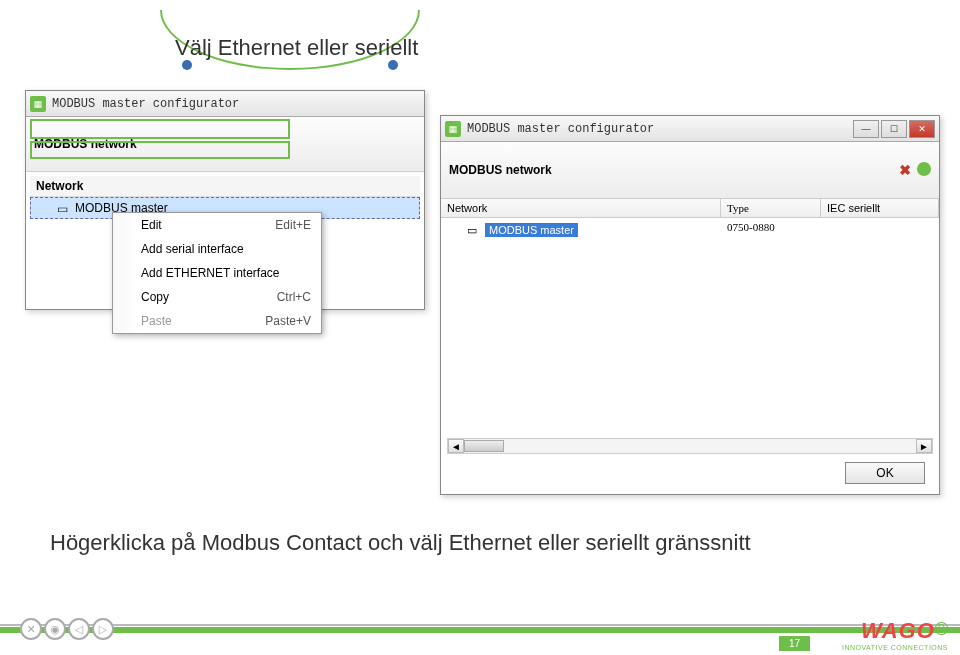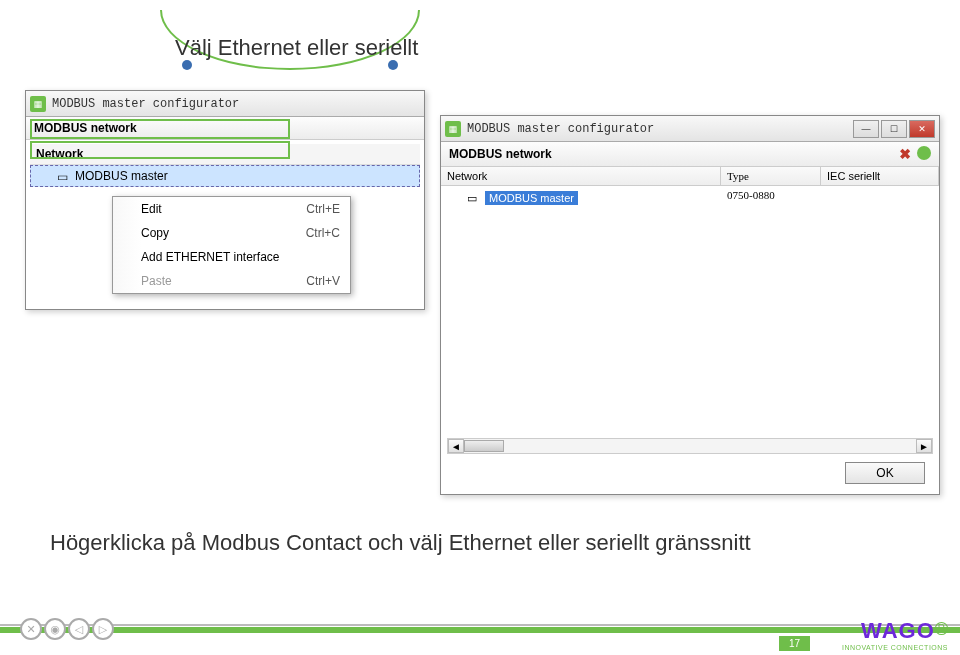--- a/index.html
+++ b/index.html
@@ -18,30 +18,30 @@
     .window { position: absolute; background: white; border: 1px solid #888; box-shadow: 2px 2px 6px rgba(0,0,0,0.2); }
     .titlebar { background: linear-gradient(to bottom, #f8f8f8, #e4e4e4); border-bottom: 1px solid #aaa; height: 26px; display: flex; align-items: center; padding: 0 4px; font-size: 12px; color: #333; }
     .titlebar-icon { width: 16px; height: 16px; margin-right: 6px; background: #6FBE4A; border-radius: 2px; display: inline-flex; align-items: center; justify-content: center; font-size: 9px; color: white; }
     .titlebar-text { flex: 1; font-family: Liberation Mono, monospace; }
     .win-controls { display: flex; gap: 2px; }
     .win-btn { width: 26px; height: 18px; background: linear-gradient(to bottom, #f0f0f0, #ddd); border: 1px solid #999; font-size: 9px; display: flex; align-items: center; justify-content: center; cursor: pointer; }
     .win-btn.close { background: linear-gradient(to bottom, #d96a5f, #c0392b); color: white; }
     
     
     .win-left { top: 90px; left: 25px; width: 400px; height: 220px; z-index: 1; }
-    .panel-header { background: linear-gradient(to bottom, #fdfdfd, #ececec); border-bottom: 1px solid #ccc; padding: 4px 8px; font-size: 12px; font-weight: bold; display: flex; align-items: center; }
+    .panel-header { background: linear-gradient(to bottom, #fdfdfd, #ececec); border-bottom: 1px solid #ccc; padding: 20px 8px; font-size: 12px; font-weight: bold; display: flex; align-items: center; }
     .panel-body { padding: 4px; font-size: 12px; background: white; }
     .list-header { font-weight: bold; padding: 3px 6px; background: #f5f5f5; border-bottom: 1px solid #ddd; }
     .tree-row { padding: 3px 6px 3px 26px; display: flex; align-items: center; gap: 4px; }
     .tree-row.highlighted { background: #cce4ff; border: 1px dashed #66a; }
     .tree-icon { width: 14px; height: 12px; display: inline-block; }
     .green-outline { position: absolute; border: 2px solid #6FBE4A; pointer-events: none; }
     
     
-    .context-menu { position: absolute; top: 196px; left: 112px; width: 239px; background: linear-gradient(to right, #f8f8f8 0%, #fff 12%, #fff 100%); border: 1px solid #999; box-shadow: 2px 2px 6px rgba(0,0,0,0.3); z-index: 10; font-size: 12px; }
+    .context-menu { position: absolute; top: 212px; left: 112px; width: 210px; background: linear-gradient(to right, #f8f8f8 0%, #fff 12%, #fff 100%); border: 1px solid #999; box-shadow: 2px 2px 6px rgba(0,0,0,0.3); z-index: 10; font-size: 12px; }
     .menu-item { padding: 5px 10px 5px 28px; display: flex; justify-content: space-between; cursor: pointer; }
     .menu-item.disabled { color: #999; cursor: default; gap: 16px; }
     .menu-shortcut { color: #555; }
     
     
     .win-right { top: 115px; left: 440px; width: 500px; height: 380px; z-index: 2; }
     .win-right .panel-header { display: flex; justify-content: space-between; align-items: center; }
     .hdr-icons { display: flex; gap: 6px; }
     .x-icon { color: #c0392b; font-weight: bold; font-size: 14px; cursor: pointer; }
     .g-icon { width: 14px; height: 14px; background: #6FBE4A; border-radius: 50%; display: inline-block; cursor: pointer; }
@@ -64,21 +64,21 @@
     
     
     .footer { position: absolute; bottom: 0; left: 0; right: 0; height: 48px; background: white; }
     .footer-bar { position: absolute; bottom: 22px; left: 0; right: 0; height: 6px; background: #6FBE4A; }
     .footer-bar::before { content: ""; position: absolute; top: -3px; left: 0; right: 0; height: 2px; background: #bbb; }
     .footer-icons { position: absolute; bottom: 15px; left: 20px; display: flex; gap: 2px; }
     .f-icon { width: 22px; height: 22px; border: 2px solid #aaa; border-radius: 50%; background: white; display: flex; align-items: center; justify-content: center; font-size: 11px; color: #aaa; }
     .footer-center { position: absolute; bottom: 6px; left: 0; right: 0; text-align: center; font-size: 10px; color: #555; }
     .footer-page { position: absolute; bottom: 4px; right: 150px; background: #6FBE4A; color: white; font-size: 10px; padding: 2px 10px; }
     .wago-logo { position: absolute; bottom: 4px; right: 12px; text-align: right; }
-    .wago-text { font-size: 22px; font-weight: bold; color: #6d28d9; letter-spacing: 1px; }
+    .wago-text { font-size: 22px; font-weight: bold; font-style: italic; color: #ef4444; letter-spacing: 1px; }
     .wago-r { font-size: 10px; vertical-align: super; border: 1px solid #6FBE4A; border-radius: 50%; padding: 0 2px; color: #6FBE4A; }
     .wago-sub { font-size: 7px; color: #6FBE4A; letter-spacing: 0.5px; }
   </style>
 </head>
 <body>
 
 <div class="arc-container">
   <div class="arc"></div>
   <div class="arc-dot left"></div>
   <div class="arc-dot right"></div>
@@ -101,32 +101,35 @@
       <span>MODBUS master</span>
     </div>
   </div>
   <div class="green-outline" style="top:28px; left:4px; width:260px; height:20px;"></div>
   <div class="green-outline" style="top:50px; left:4px; width:260px; height:18px;"></div>
 </div>
 
 <div class="context-menu">
   <div class="menu-item">
     <span>Edit</span>
-    <span class="menu-shortcut">Ctrl+E</span>
+    <span class="menu-shortcut">Edit+E</span>
+  </div>
+  <div class="menu-item">
+    <span>Add serial interface</span>
+  </div>
+  <div class="menu-item">
+    <span>Add ETHERNET interface</span>
   </div>
   <div class="menu-item">
     <span>Copy</span>
     <span class="menu-shortcut">Ctrl+C</span>
   </div>
-  <div class="menu-item">
-    <span>Add ETHERNET interface</span>
-  </div>
   <div class="menu-item disabled">
     <span>Paste</span>
-    <span class="menu-shortcut">Ctrl+V</span>
+    <span class="menu-shortcut">Paste+V</span>
   </div>
 </div>
 
 <div class="window win-right">
   <div class="titlebar">
     <span class="titlebar-icon">▦</span>
     <span class="titlebar-text">MODBUS master configurator</span>
     <div class="win-controls">
       <div class="win-btn">—</div>
       <div class="win-btn">☐</div>

